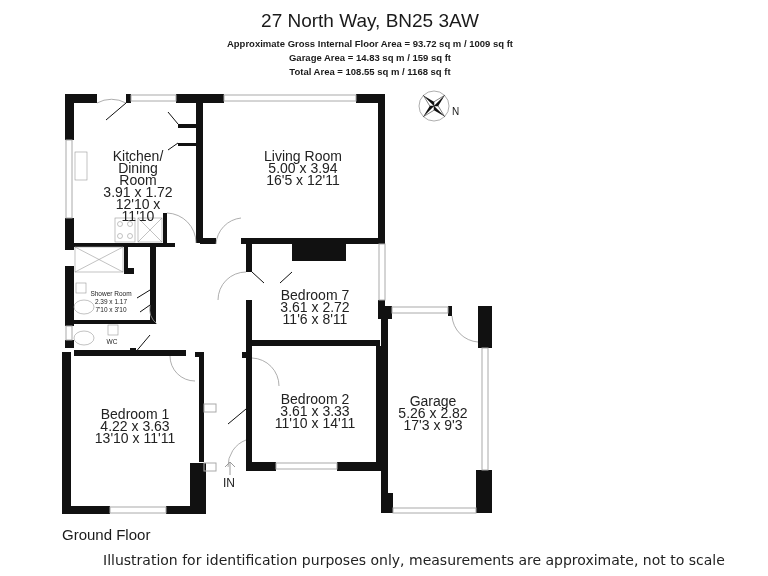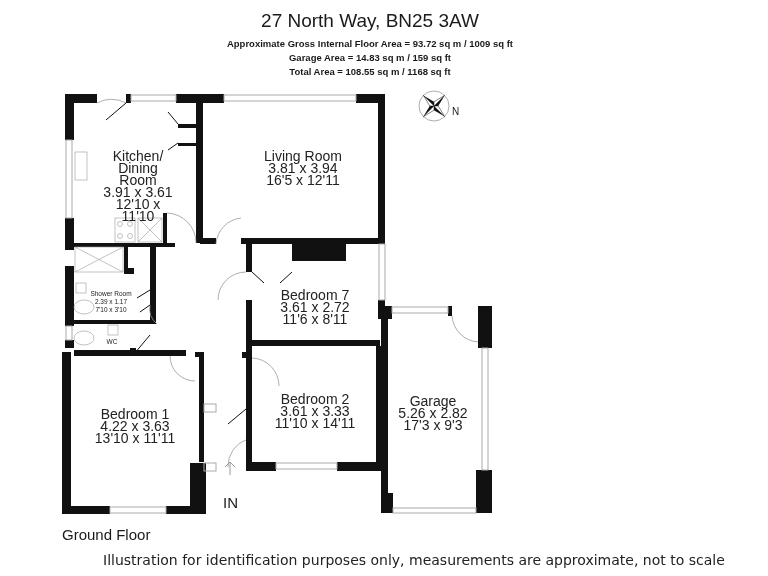--- a/index.html
+++ b/index.html
@@ -6,21 +6,21 @@
   body { width: 768px; height: 576px; position: relative; overflow: hidden; font-family: "Liberation Sans", sans-serif; color: #1a1a1a; }
   .hdr { position: absolute; left: 0; width: 768px; text-align: center; margin: 0; }
   .title { top: 10px; font-size: 19px; font-weight: normal; left: -14px; }
   .sub { font-size: 9.5px; font-weight: bold; left: -14px; }
   .sub1 { top: 38px; } .sub2 { top: 52px; } .sub3 { top: 66px; }
   svg.plan { position: absolute; left: 0; top: 0; }
   .room-label { position: absolute; text-align: center; font-size: 14px; line-height: 12px; color: #222; }
   .room-label.small { font-size: 6.5px; line-height: 8px; }
   .floor-label { position: absolute; left: 62px; top: 526px; font-size: 15px; text-align: right; }
   .disclaimer { position: absolute; left: 103px; top: 552px; font-size: 14px; font-family: "DejaVu Sans", sans-serif; color: #222; }
-  .in-label { position: absolute; left: 223px; top: 476px; font-size: 15px; margin-top: 18px; }
+  .in-label { position: absolute; left: 223px; top: 476px; font-size: 12px; }
   .n-label { position: absolute; left: 452px; top: 106px; font-size: 10px; }
 </style>
 </head>
 <body>
 
 <h1 class="hdr title">27 North Way, BN25 3AW</h1>
 <div class="hdr sub sub1">Approximate Gross Internal Floor Area = 93.72 sq m / 1009 sq ft</div>
 <div class="hdr sub sub2">Garage Area = 14.83 sq m / 159 sq ft</div>
 <div class="hdr sub sub3">Total Area = 108.55 sq m / 1168 sq ft</div>
 
@@ -151,27 +151,27 @@
     <line x1="230" y1="462" x2="230" y2="475"></line>
     <polyline points="225,467 230,462 235,467"></polyline>
   </g>
 </svg>
 
 <div class="n-label">N</div>
 
 <div class="room-label" style="left:98px;top:150px;width:80px;">
   <div>Kitchen/</div>
   <div>Dining Room</div>
-  <div>3.91 x 3.61</div>
+  <div>3.91 x 1.72</div>
   <div>12'10 x 11'10</div>
 </div>
 
 <div class="room-label" style="left:258px;top:150px;width:90px;">
   <div>Living Room</div>
-  <div>3.81 x 3.94</div>
+  <div>5.00 x 3.94</div>
   <div>16'5 x 12'11</div>
 </div>
 
 <div class="room-label small" style="left:86px;top:290px;width:50px;">
   <div>Shower Room</div>
   <div>2.39 x 1.17</div>
   <div>7'10 x 3'10</div>
 </div>
 
 <div class="room-label small" style="left:97px;top:338px;width:30px;">

